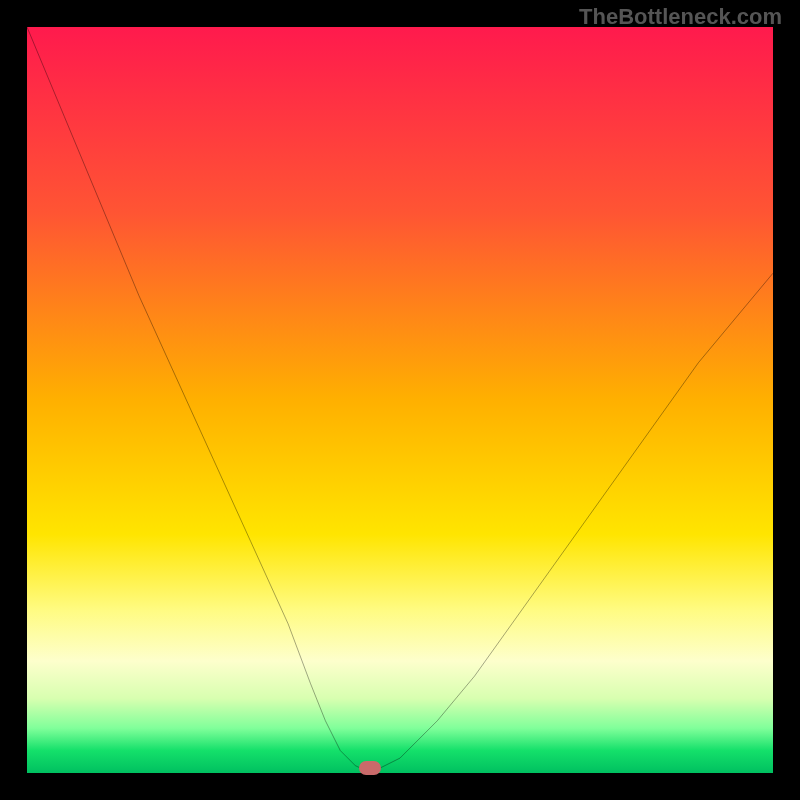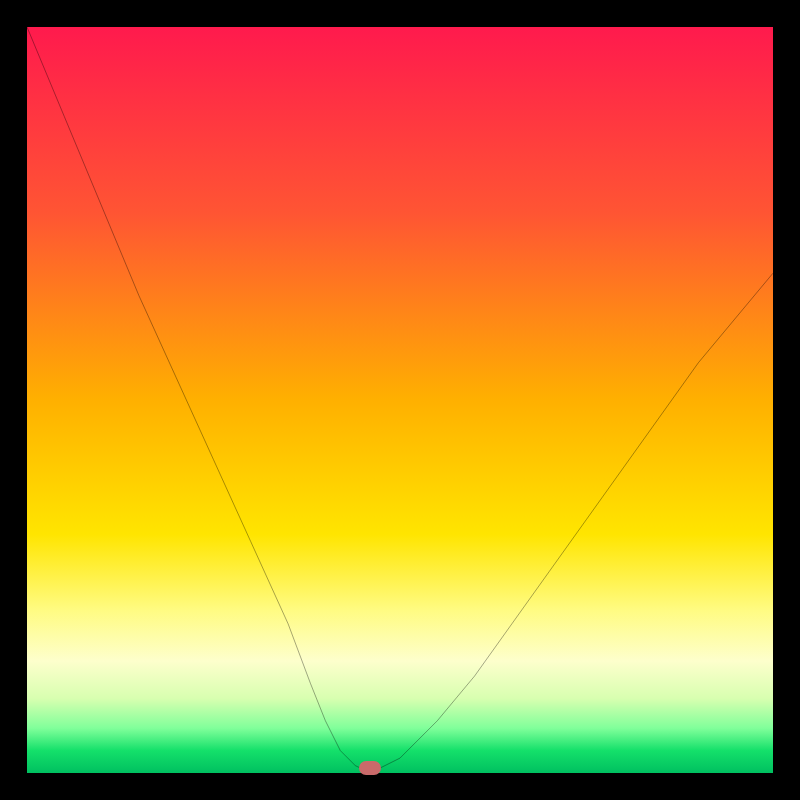--- a/index.html
+++ b/index.html
@@ -58,19 +58,20 @@
     height: 14px;
     border-radius: 7px;
     background: #c96a6a;
     transform: translate(-50%, -50%);
   }
 </style>
 </head>
 <body>
 
 <div class="outer">
+  <div class="watermark">TheBottleneck.com</div>
   <div class="plot-area">
     <svg class="curve" viewBox="0 0 100 100" preserveAspectRatio="none">
       <path id="curve-path" fill="none" stroke="#000" stroke-width="0.35" vector-effect="non-scaling-stroke" d="M0.00 0.00 L5.00 12.00 L10.00 24.00 L15.00 36.00 L20.00 47.00 L25.00 58.00 L30.00 69.00 L35.00 80.00 L38.00 88.00 L40.00 93.00 L42.00 97.00 L44.00 99.00 L46.00 100.00 L50.00 98.00 L55.00 93.00 L60.00 87.00 L65.00 80.00 L70.00 73.00 L75.00 66.00 L80.00 59.00 L85.00 52.00 L90.00 45.00 L95.00 39.00 L100.00 33.00 "></path>
     </svg>
     <div class="marker" id="min-marker" style="left: 343.16px; top: 741px;"></div>
   </div>
 </div>
 
 </body></html>

